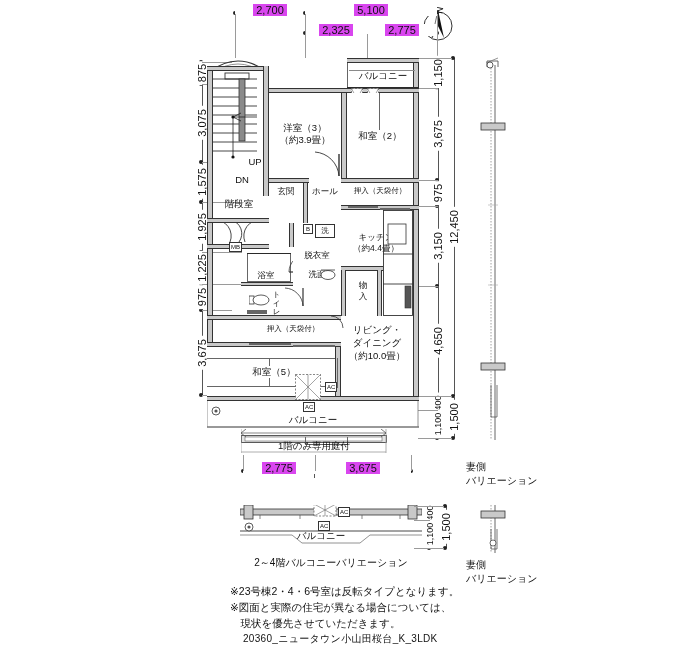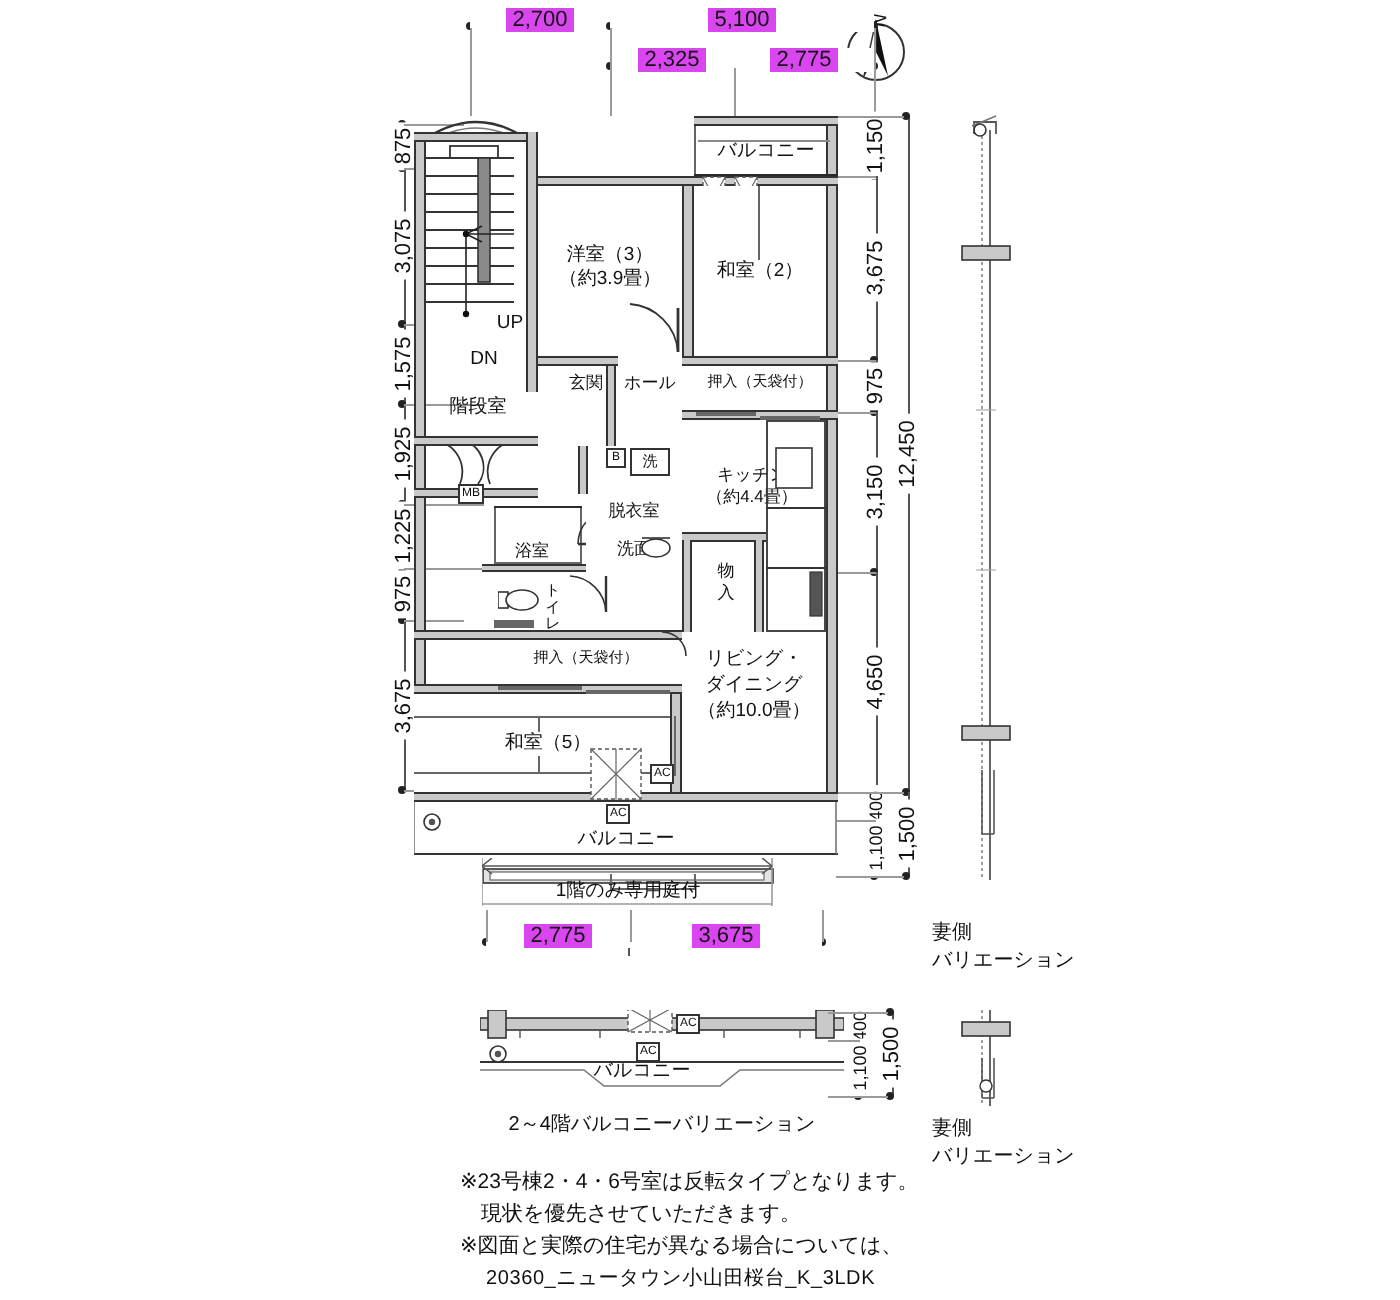--- a/index.html
+++ b/index.html
@@ -319,21 +319,21 @@
 
     <div class="abs" style="left:140px; top:125px; width:66px; height:22px; background:#fff;"></div>
     <div class="rl xs" style="left:136px; top:128px; width:74px;">押入（天袋付）</div>
     <div class="wall" style="left:134px; top:147px; width:78px; height:5px;"></div>
 
     <div class="thinl" style="left:141px; top:148px; width:30px; height:2px;"></div>
     <div class="thinl" style="left:173px; top:150px; width:30px; height:2px;"></div>
 
     <div class="abs" style="left:62px; top:120px; width:34px; height:66px; background:#fff;"></div>
     <div class="wall" style="left:62px; top:120px; width:40px; height:5px;"></div>
-    <div class="rl s" style="left:62px; top:128px; width:48px;">玄関</div>
+    <div class="rl s" style="left:62px; top:128px; width:34px;">玄関</div>
     <div class="wall v" style="left:96px; top:125px; width:5px; height:61px;"></div>
 
     <div class="abs" style="left:101px; top:125px; width:33px; height:61px; background:#fff;"></div>
     <div class="rl s" style="left:100px; top:128px; width:36px;">ホール</div>
 
     <div class="abs" style="left:104px; top:92px; width:30px; height:28px;">
       <svg width="30" height="28" viewBox="0 0 30 28">
         <path d="M28 26 A26 26 0 0 0 4 2" fill="none" stroke="#333" stroke-width="0.9"></path>
         <line x1="28" y1="26" x2="28" y2="4" stroke="#333" stroke-width="1.4"></line>
       </svg>
@@ -585,19 +585,19 @@
       <line x1="19" y1="24" x2="19" y2="44" stroke="#555" stroke-width="0.8"></line>
       <line x1="13" y1="44" x2="19" y2="44" stroke="#555" stroke-width="0.8"></line>
       <circle cx="15" cy="38" r="3" fill="#fff" stroke="#333" stroke-width="0.7"></circle>
     </svg>
   </div>
   <div class="cap" style="left:466px; top:558px; width:80px; text-align:left;">妻側</div>
   <div class="cap" style="left:466px; top:572px; width:90px; text-align:left;">バリエーション</div>
 
   <div class="notes" style="left:230px; top:583px; width:300px;">
     <div>※23号棟2・4・6号室は反転タイプとなります。</div>
+    <div>※図面と実際の住宅が異なる場合については、</div>
     <div>　現状を優先させていただきます。</div>
-    <div>※図面と実際の住宅が異なる場合については、</div>
   </div>
 
   <div class="fname" style="left:243px; top:632px;">20360_ニュータウン小山田桜台_K_3LDK</div>
 
 </div>
 
 </body></html>

